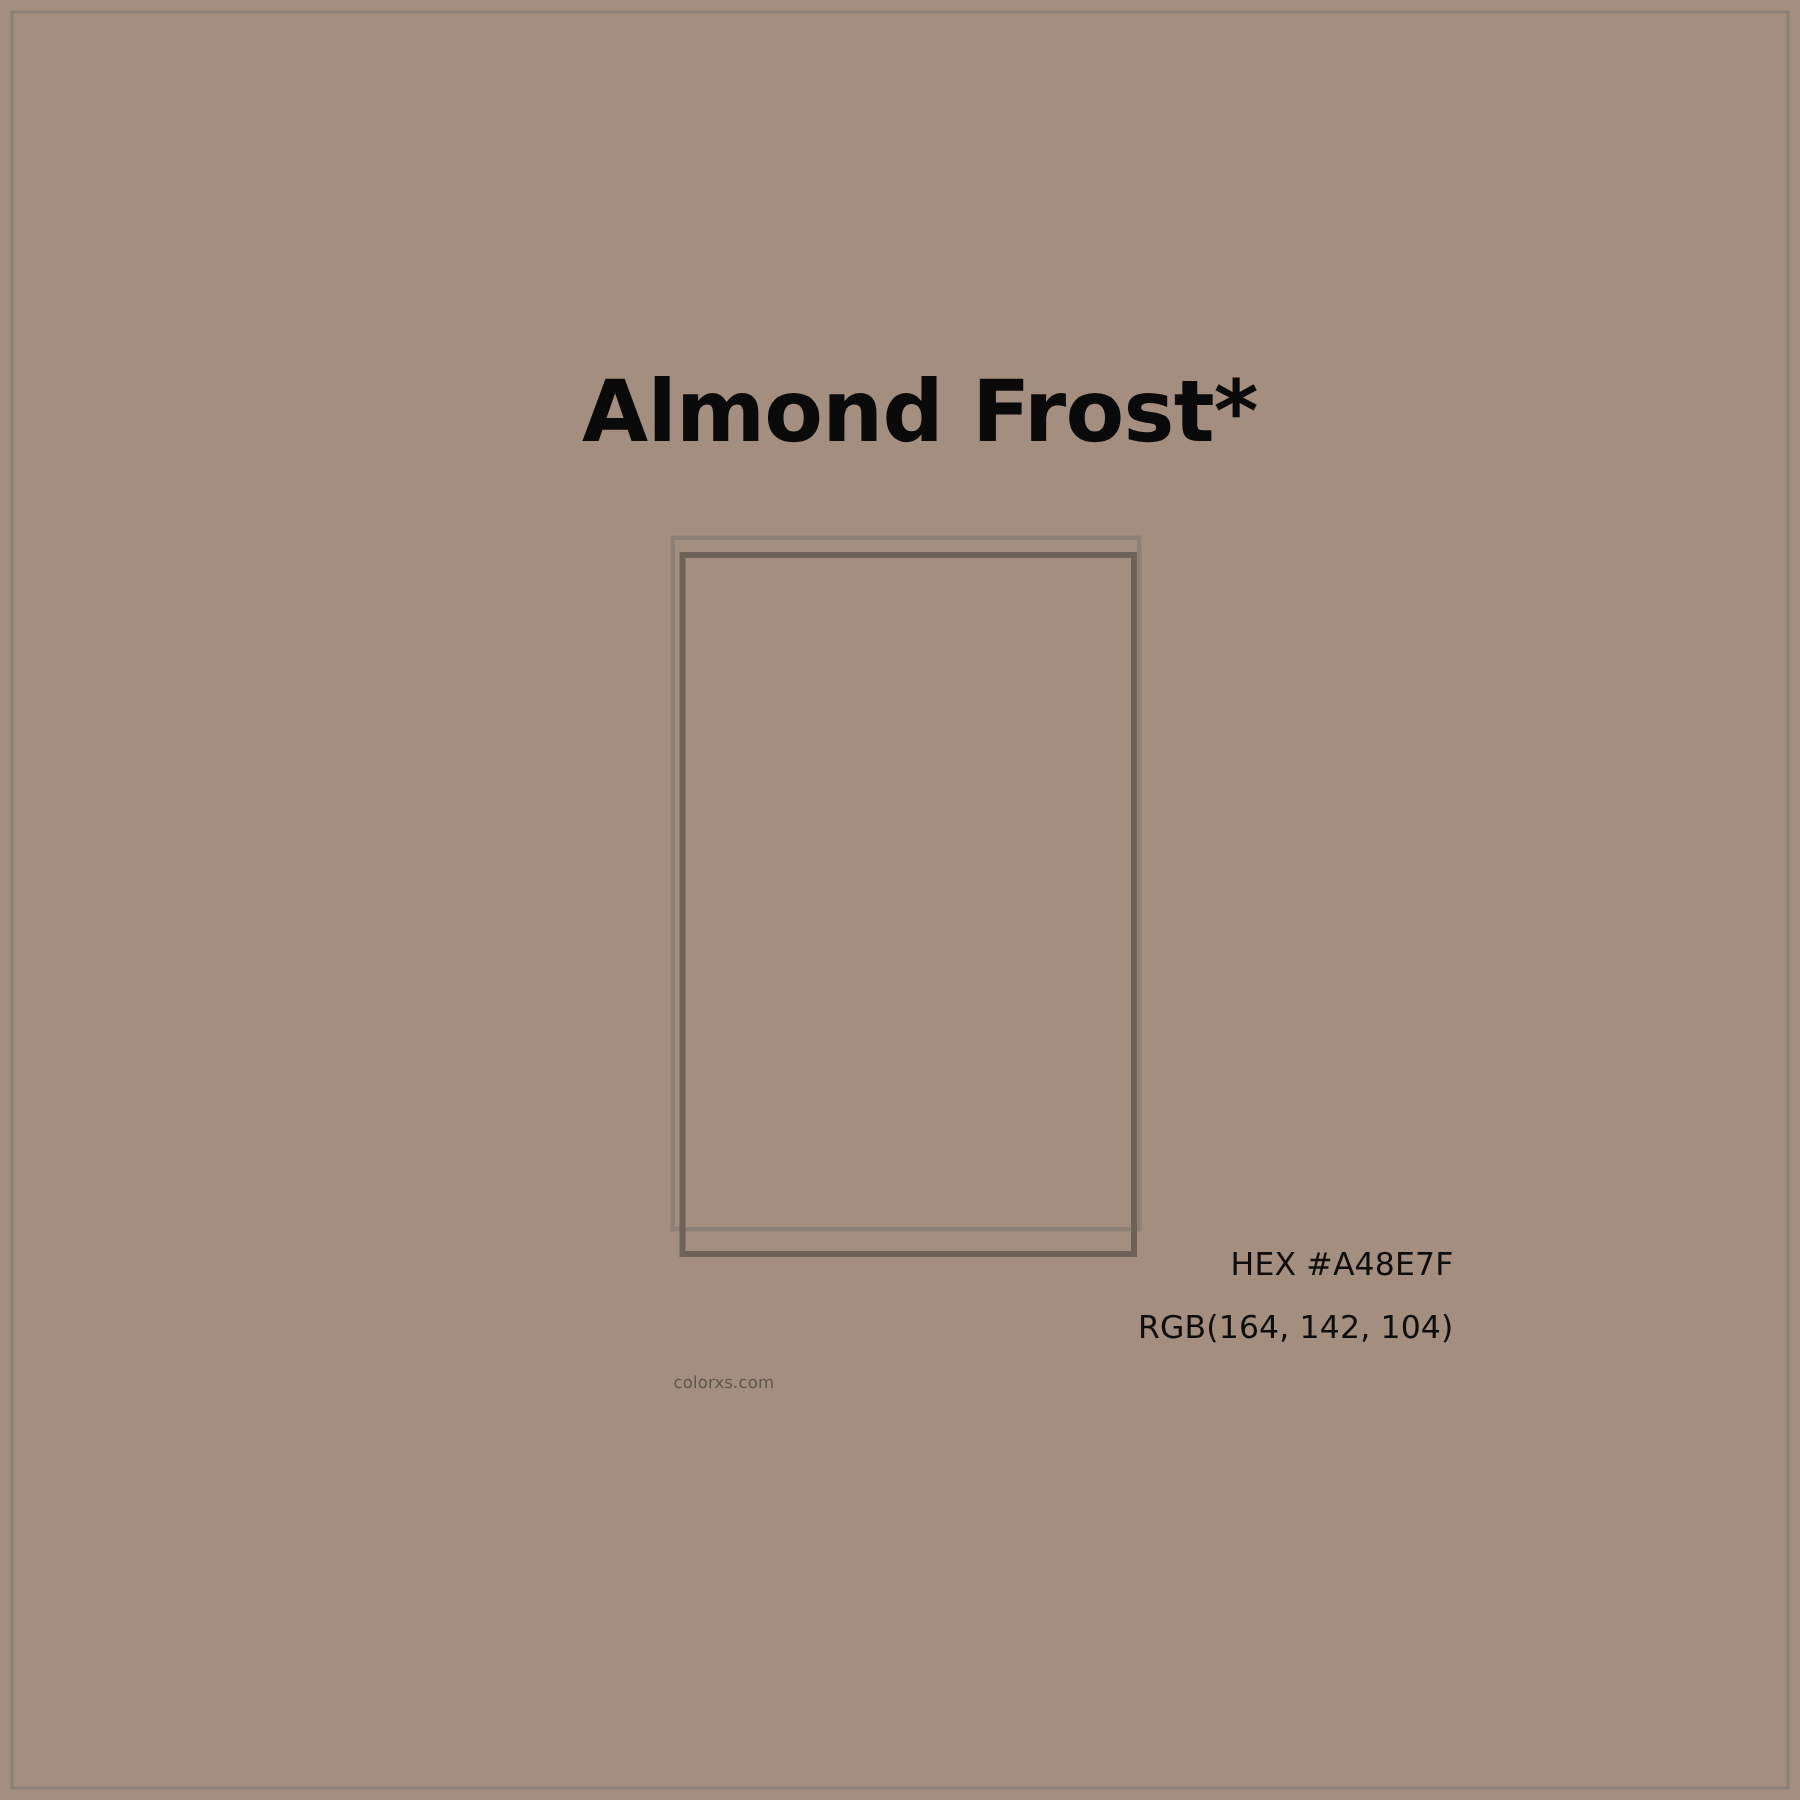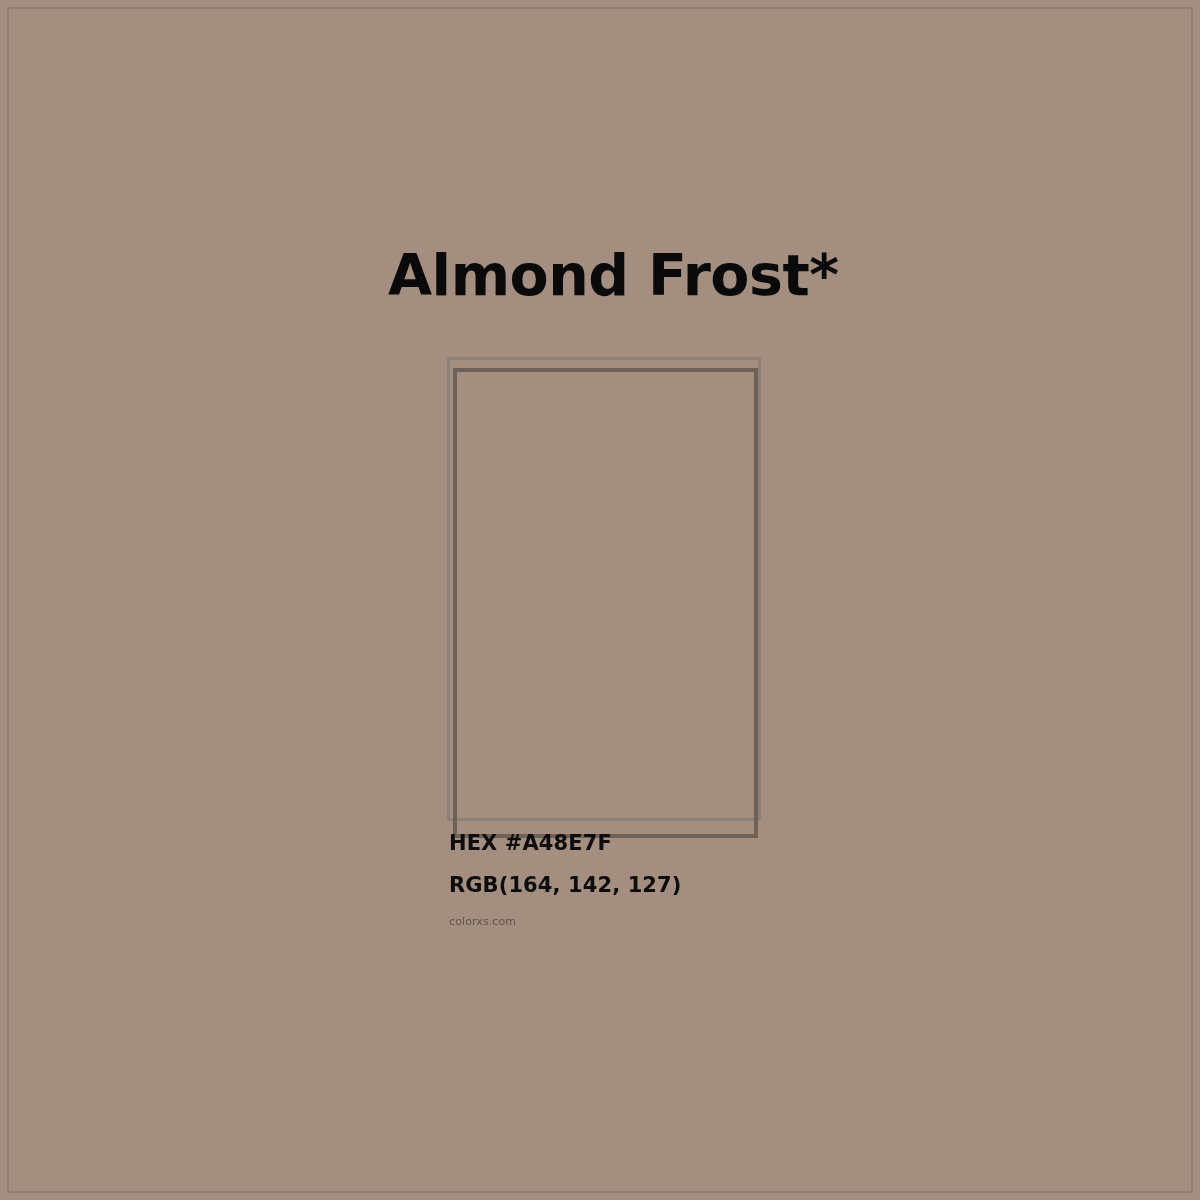--- a/index.html
+++ b/index.html
@@ -96,25 +96,26 @@
     position: absolute;
     left: 449px;
     top: 833px;
     width: 520px;
   }
 
   .meta-hex,
   .meta-rgb {
     font-family: "DejaVu Sans", sans-serif;
     font-size: 21px;
-    font-weight: bold;
+    font-weight: normal;
     color: #0d0d0d;
     letter-spacing: 0.1px;
     line-height: 1.0;
     white-space: nowrap;
+    text-align: right;
   }
 
   .meta-hex { margin-bottom: 21px; }
   .meta-rgb { margin-bottom: 20px; }
 
   .meta-source {
     font-family: "DejaVu Sans", sans-serif;
     font-size: 11px;
     font-weight: normal;
     color: #5e554d;
@@ -133,17 +134,17 @@
   <div class="color-name">Almond Frost*</div>
 
   <div class="swatch">
     <div class="swatch-fill"></div>
     <div class="swatch-frame-outer"></div>
     <div class="swatch-frame-inner"></div>
   </div>
 
   <div class="meta">
     <div class="meta-hex">HEX #A48E7F</div>
-    <div class="meta-rgb">RGB(164, 142, 127)</div>
+    <div class="meta-rgb">RGB(164, 142, 104)</div>
     <div class="meta-source">colorxs.com</div>
   </div>
 
 </div>
 
 </body></html>

